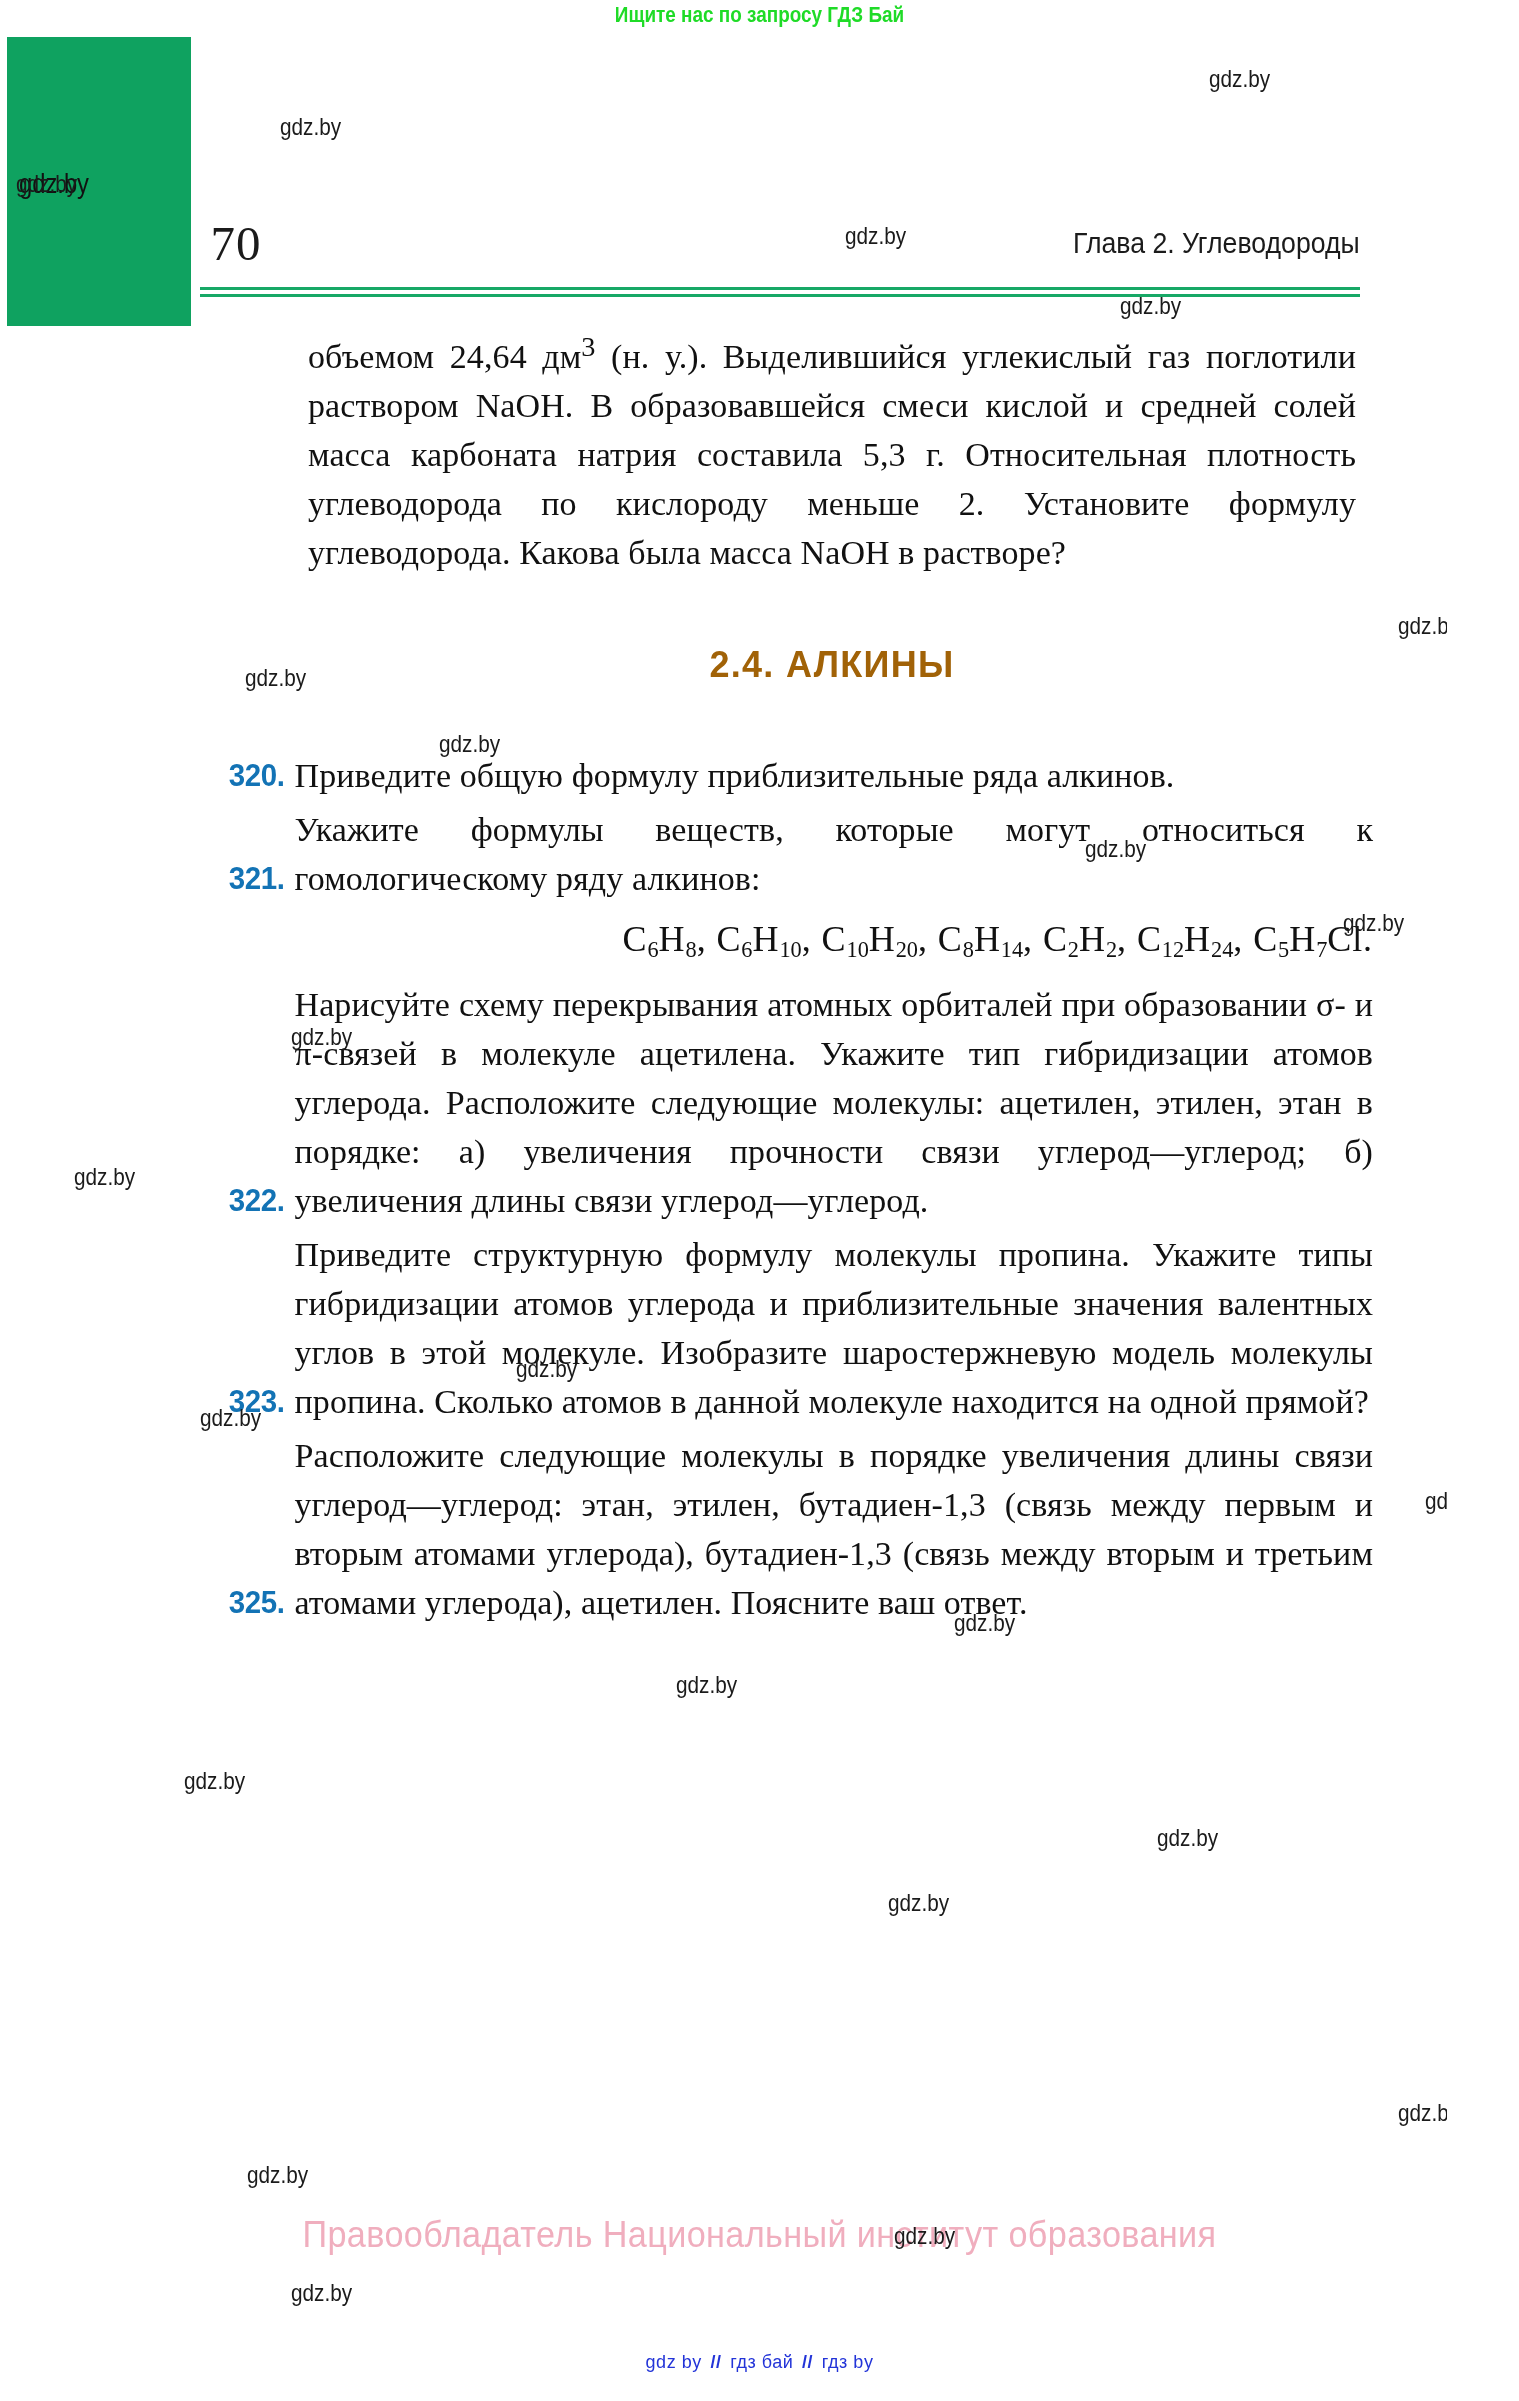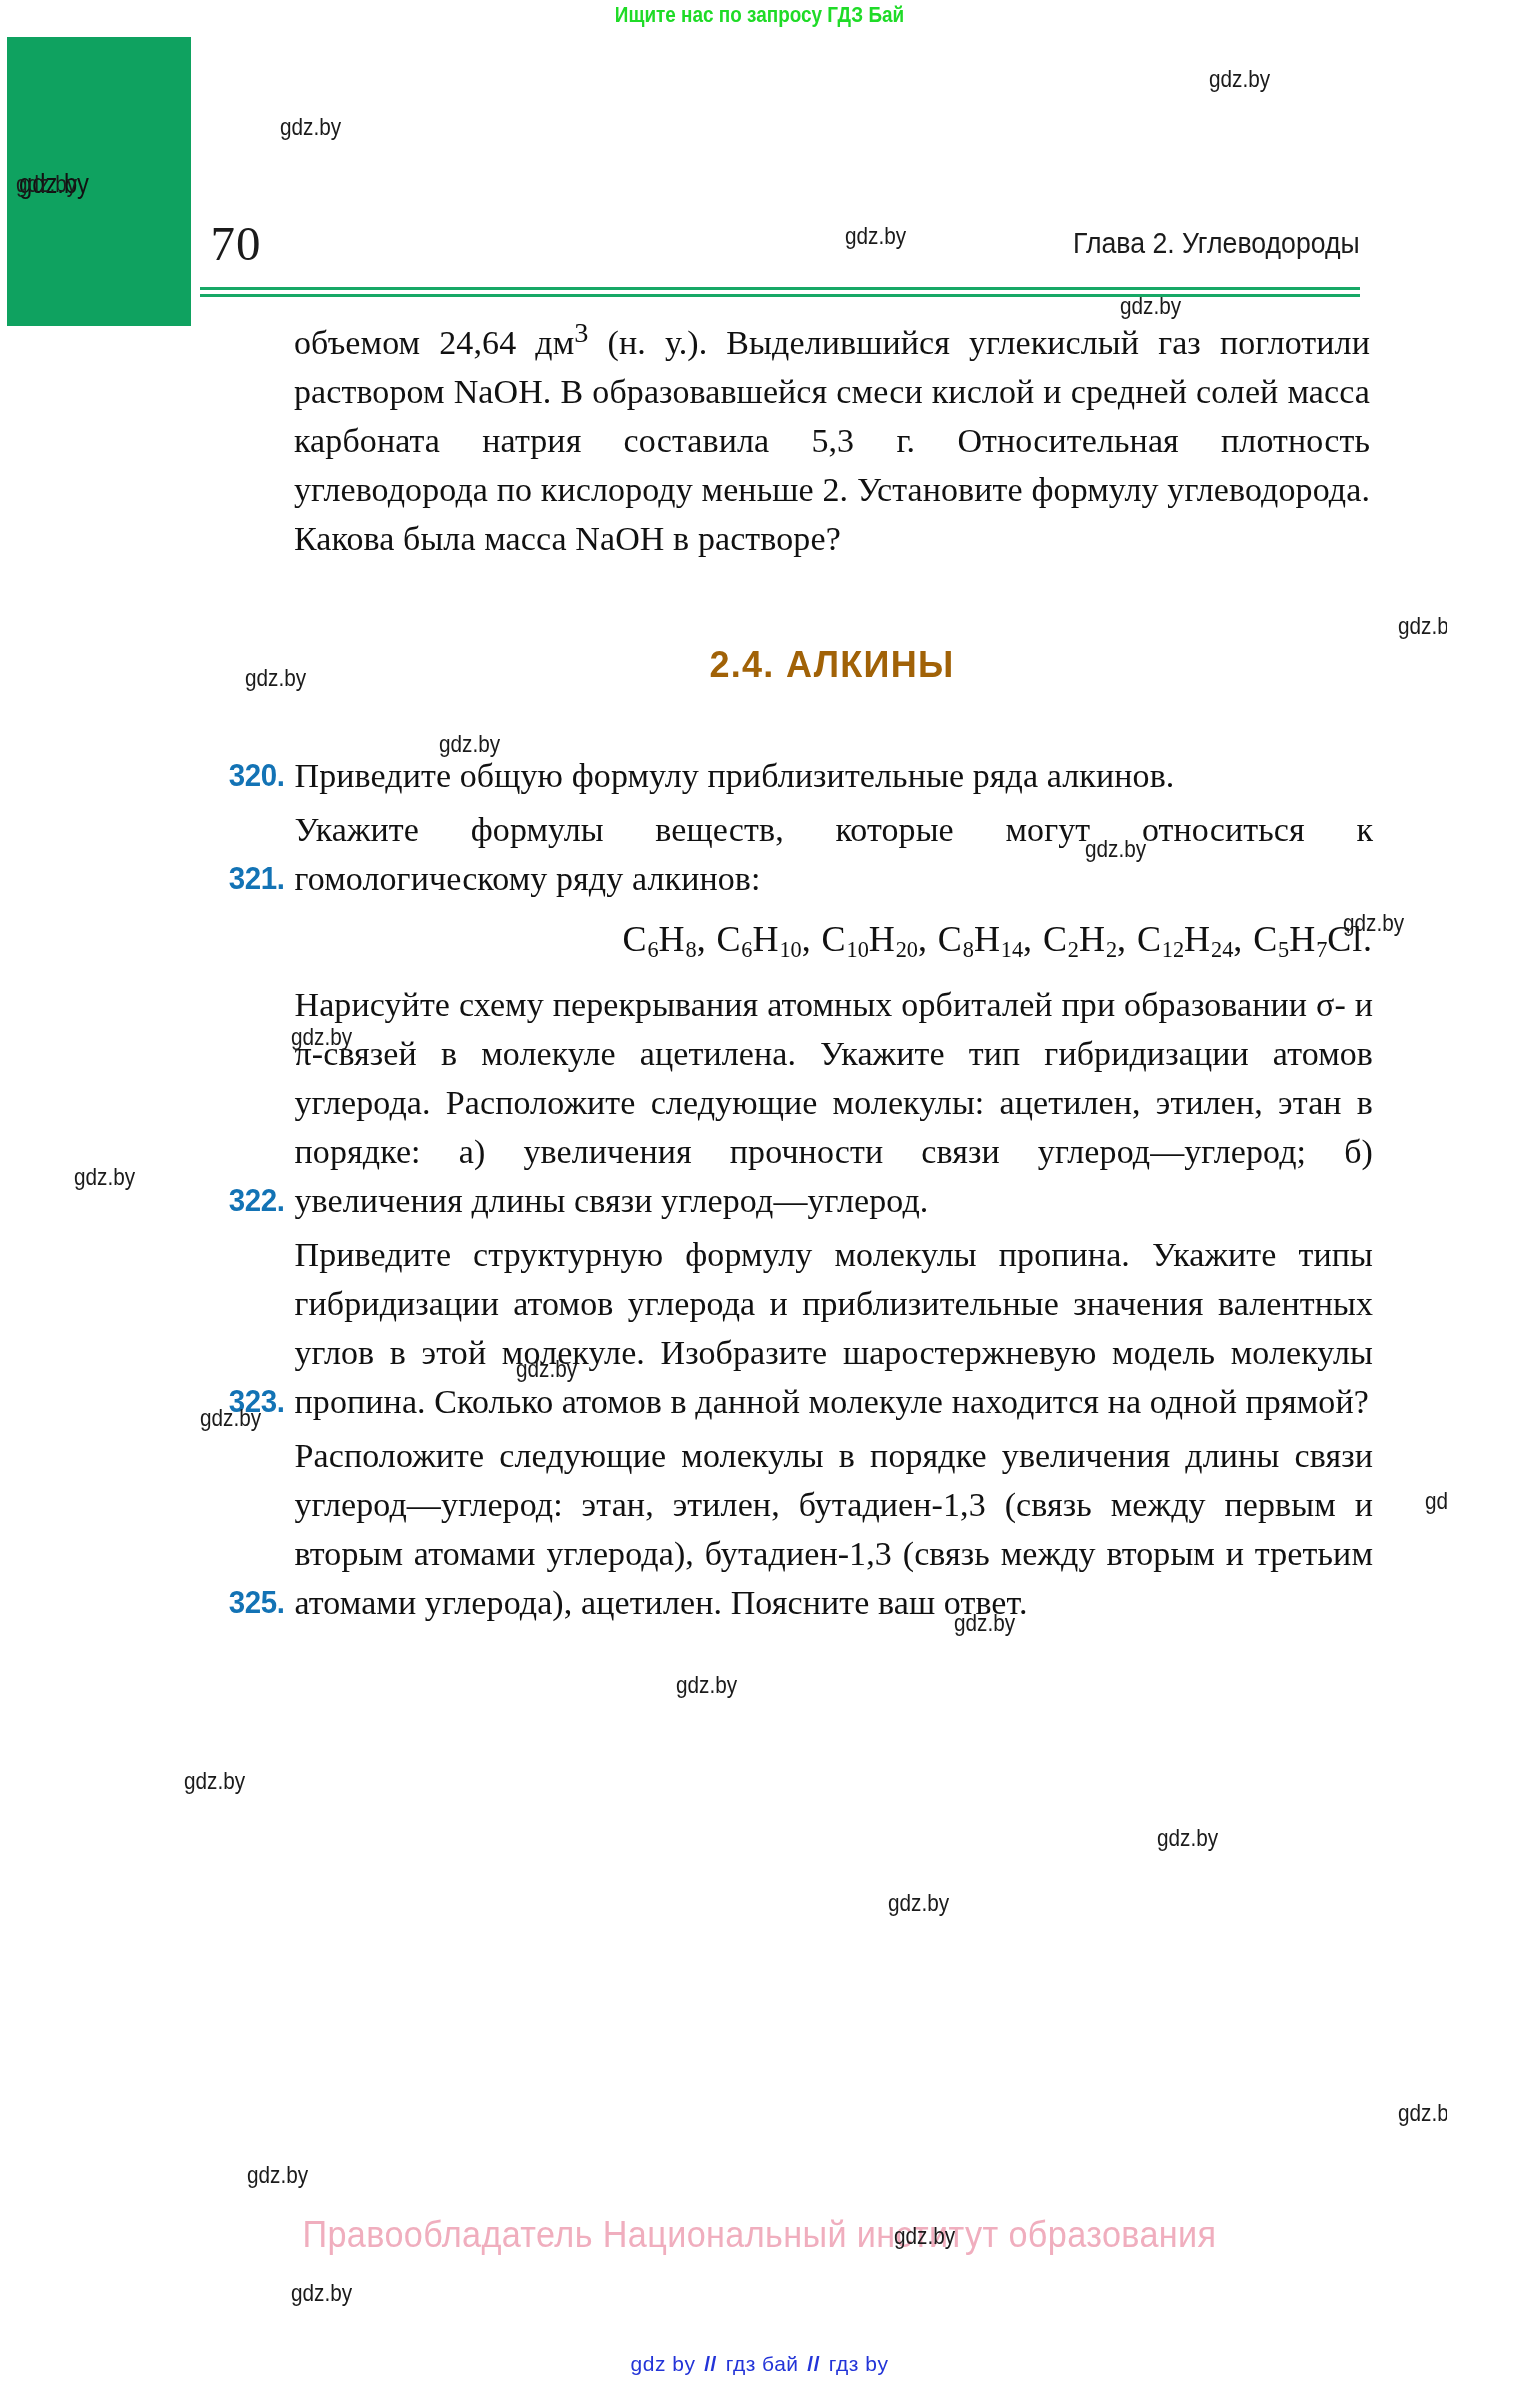--- a/index.html
+++ b/index.html
@@ -105,21 +105,21 @@
     top: 308px;
     width: 1076px;
   }
   .para {
     font-family: "Liberation Serif", serif;
     font-size: 34px;
     line-height: 49px;
     color: #111111;
     text-align: justify;
     text-justify: inter-word;
-    margin: 0;
+    margin: 14px;
     letter-spacing: 0.1px;
   }
 
   
   .section-heading {
     position: absolute;
     left: 294px;
     top: 644px;
     width: 1076px;
     text-align: center;
@@ -198,21 +198,21 @@
     transform: scaleX(0.95);
     transform-origin: center top;
   }
   .bottom-links {
     position: absolute;
     left: 0;
     top: 2352px;
     width: 1519px;
     text-align: center;
     font-family: "Liberation Sans", sans-serif;
-    font-size: 21px;
+    font-size: 18px;
     color: #2334d8;
     letter-spacing: 0.5px;
   }
   .bottom-links .sep {
     padding: 0 8.8px;
     font-weight: bold;
   }
 
   
   .wm {

